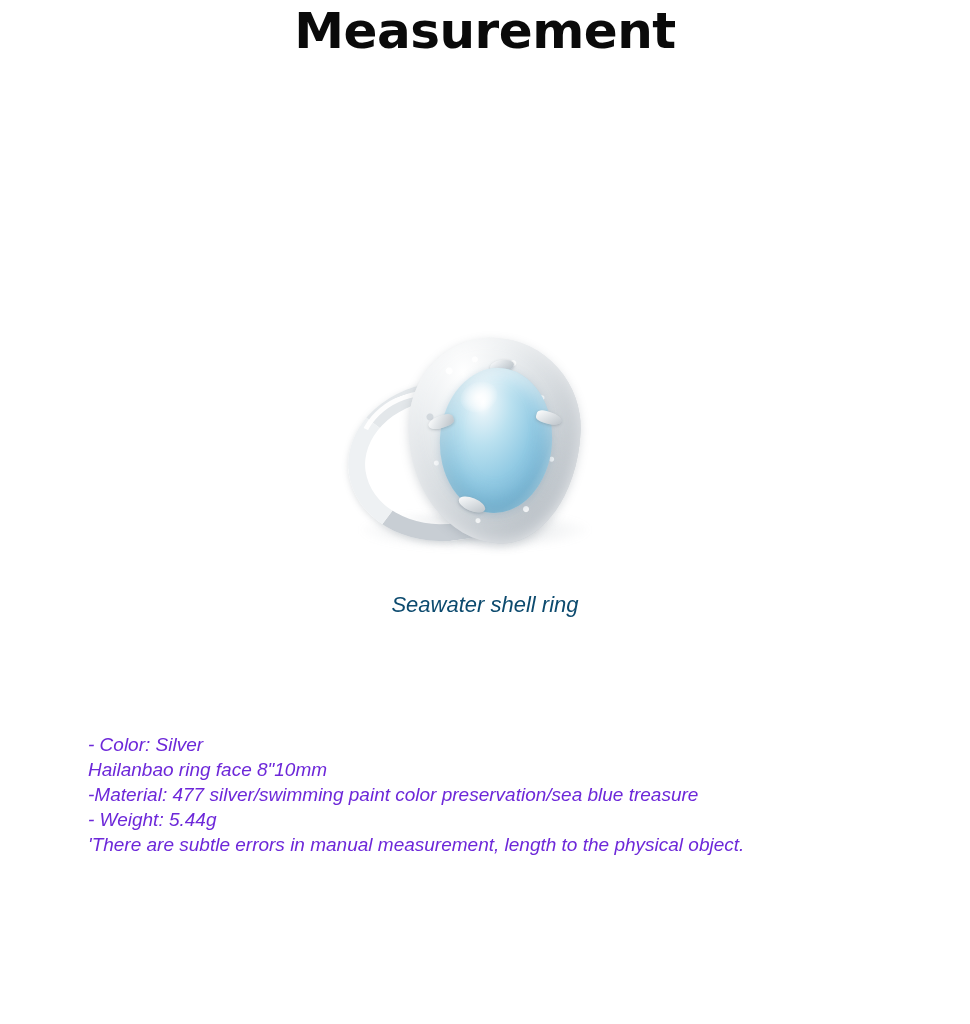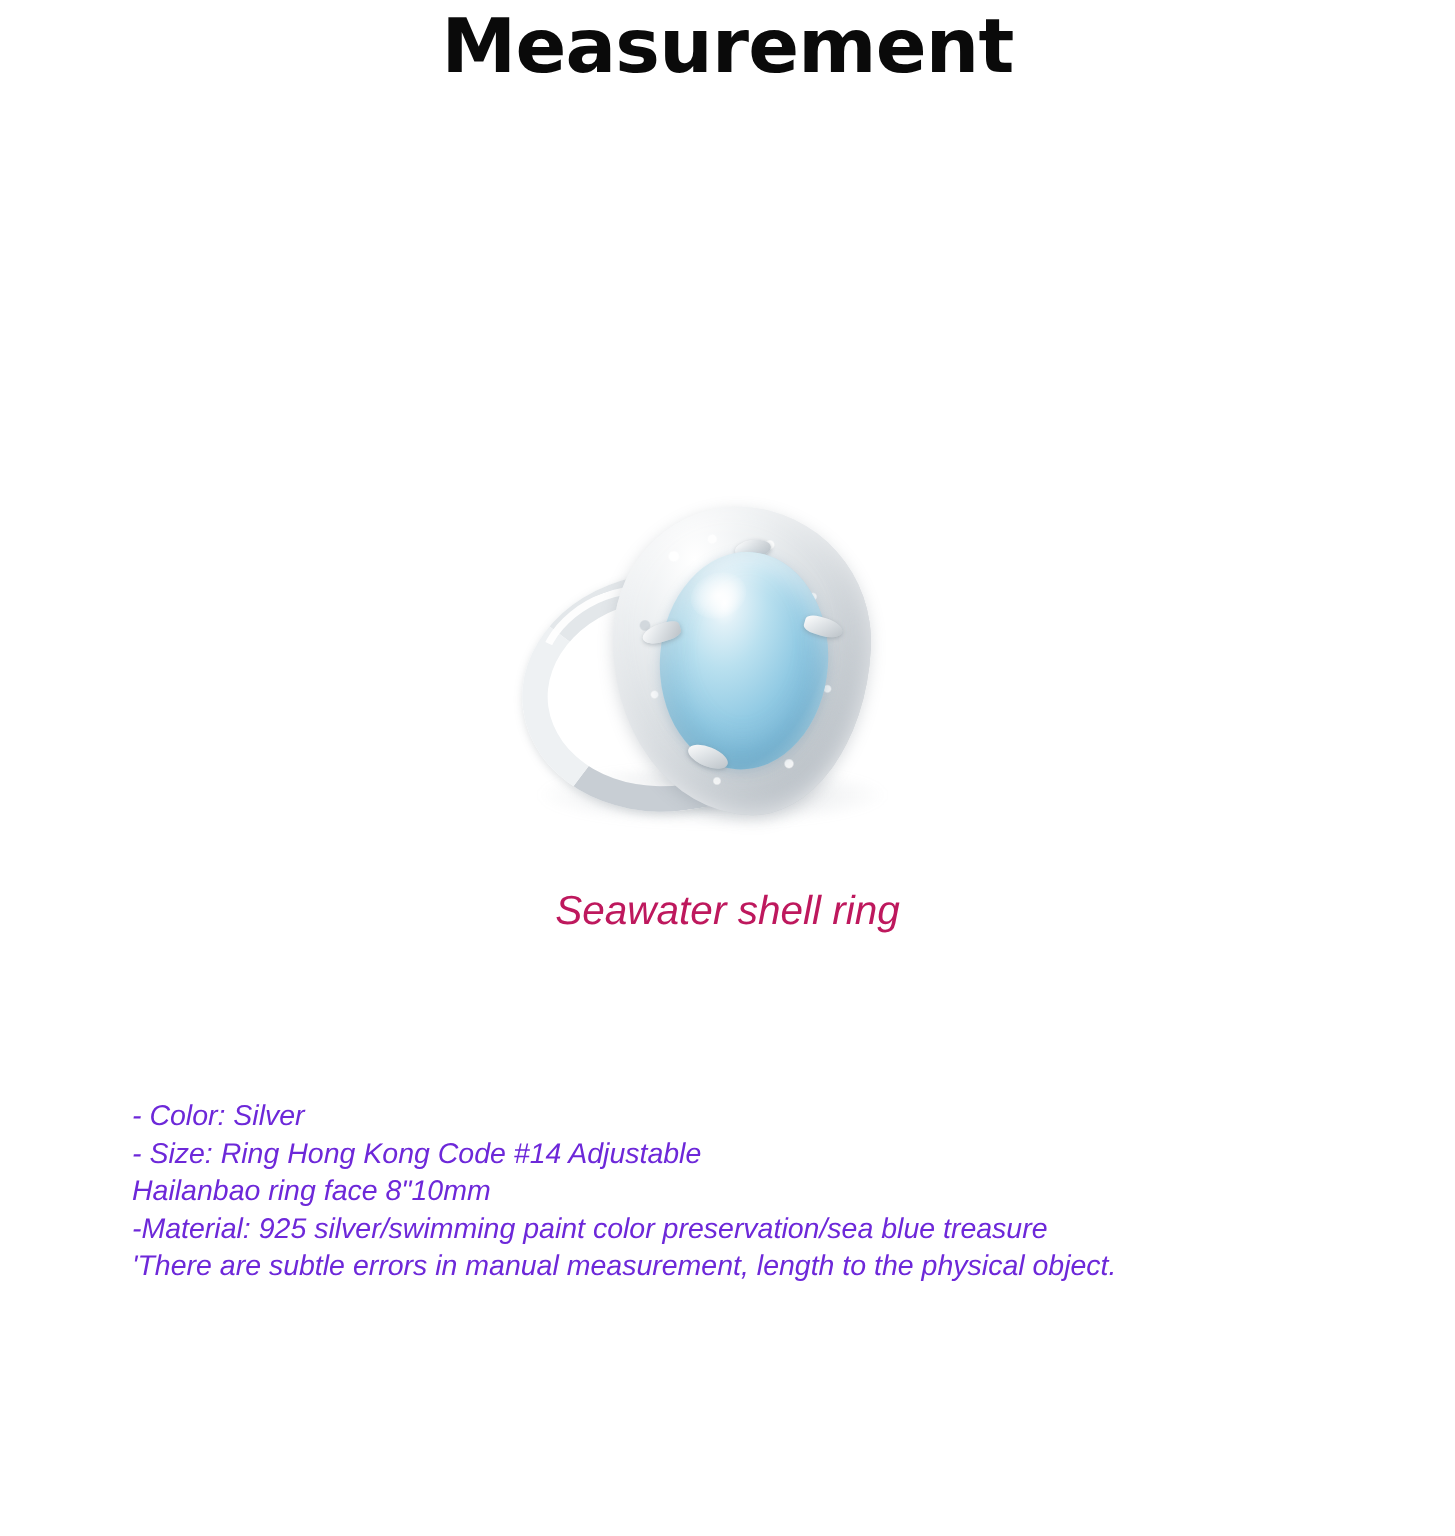--- a/index.html
+++ b/index.html
@@ -153,23 +153,23 @@
   .prong.p2 { left: 206px; top: 92px;  width: 26px; height: 12px; border-radius: 40% 60% 60% 40%; transform: rotate(16deg); }
   .prong.p3 { left: 128px; top: 178px; width: 28px; height: 13px; border-radius: 50%; transform: rotate(22deg); }
   .prong.p4 { left: 160px; top: 40px;  width: 24px; height: 12px; border-radius: 50%; transform: rotate(-8deg); }
 
   .caption {
     position: absolute;
     left: 0;
     top: 592px;
     width: 970px;
     text-align: center;
-    font-size: 27px;
+    font-size: 22px;
     font-style: italic;
-    color: #be185d;
+    color: #0c4a6e;
   }
 
   
   .specs {
     position: absolute;
     left: 88px;
     top: 732px;
     width: 840px;
   }
   .spec-line {
@@ -200,19 +200,19 @@
       <div class="prong p1"></div>
       <div class="prong p2"></div>
       <div class="prong p3"></div>
     </div>
   </div>
 
   <div class="caption">Seawater shell ring</div>
 
   <div class="specs">
     <div class="spec-line">- Color: Silver</div>
-    <div class="spec-line">- Size: Ring Hong Kong Code #14 Adjustable</div>
     <div class="spec-line">Hailanbao ring face 8"10mm</div>
-    <div class="spec-line">-Material: 925 silver/swimming paint color preservation/sea blue treasure</div>
+    <div class="spec-line">-Material: 477 silver/swimming paint color preservation/sea blue treasure</div>
+    <div class="spec-line">- Weight: 5.44g</div>
     <div class="spec-line">'There are subtle errors in manual measurement, length to the physical object.</div>
   </div>
 
 </div>
 
 </body></html>

